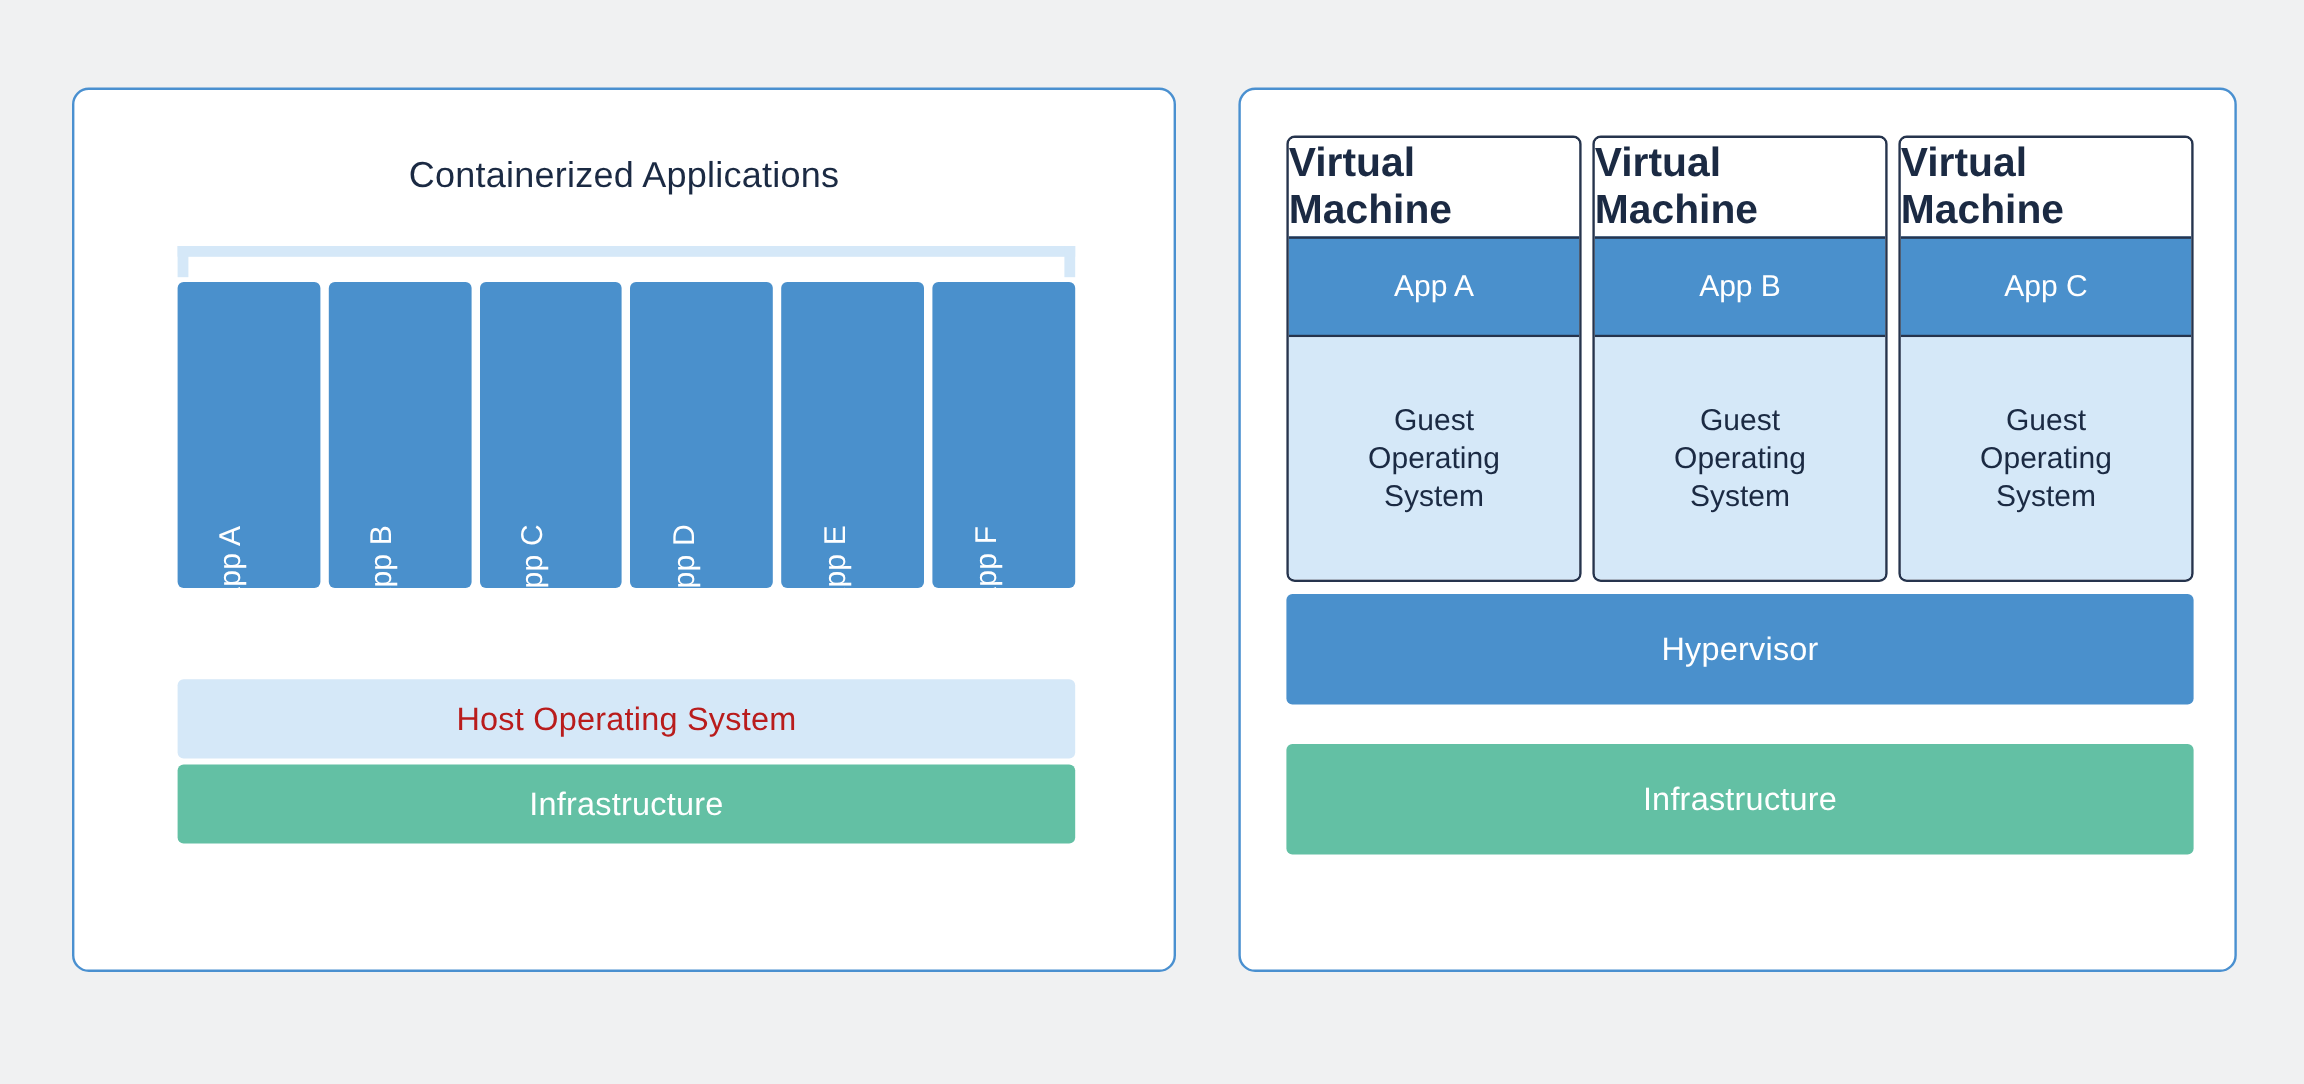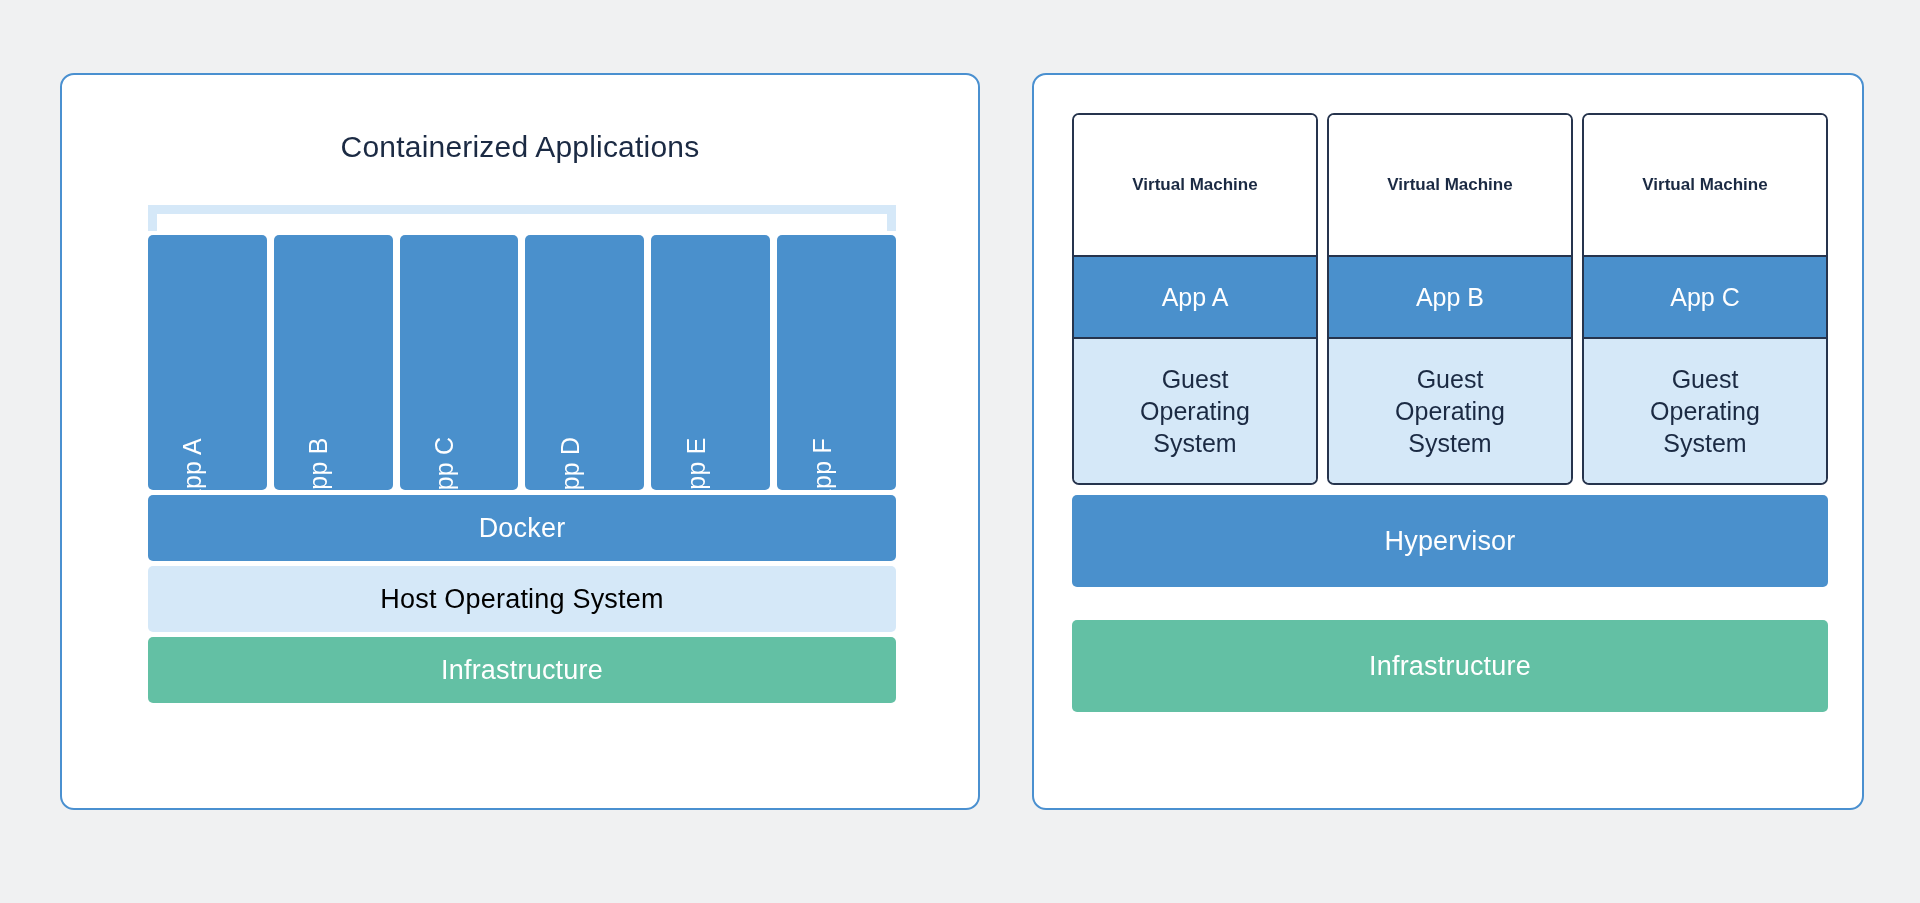--- a/index.html
+++ b/index.html
@@ -123,21 +123,21 @@
   .layer.docker {
     top: 420px;
     height: 66px;
     background: #4a90cc;
     color: #ffffff;
   }
   .layer.hostos {
     top: 491px;
     height: 66px;
     background: #d5e8f8;
-    color: #000000;
+    color: #b91c1c;
   }
   .layer.infra-left {
     top: 562px;
     height: 66px;
     background: #63c0a4;
     color: #ffffff;
   }
 
   
   .vm-row {
@@ -154,25 +154,25 @@
     flex: 1 1 0;
     border: 2px solid #26344d;
     border-radius: 7px;
     background: #ffffff;
     display: flex;
     flex-direction: column;
     overflow: hidden;
   }
 
   .vm-card .vm-title {
-    height: 140px;
-    display: flex;
-    align-items: center;
-    justify-content: center;
-    font-size: 17px;
+    height: 82px;
+    display: flex;
+    align-items: center;
+    justify-content: center;
+    font-size: 34px;
     font-weight: bold;
     color: #1b2a43;
     background: #ffffff;
   }
 
   .vm-card .vm-app {
     height: 84px;
     display: flex;
     align-items: center;
     justify-content: center;
@@ -251,21 +251,20 @@
         <span class="vlabel">App D</span>
       </div>
       <div class="app-box">
         <span class="vlabel">App E</span>
       </div>
       <div class="app-box">
         <span class="vlabel">App F</span>
       </div>
     </div>
 
-    <div class="layer docker">Docker</div>
 
     <div class="layer hostos">Host Operating System</div>
 
     <div class="layer infra-left">Infrastructure</div>
   </div>
 
   <div class="panel" id="panel-vms">
 
     <div class="vm-row">
 

